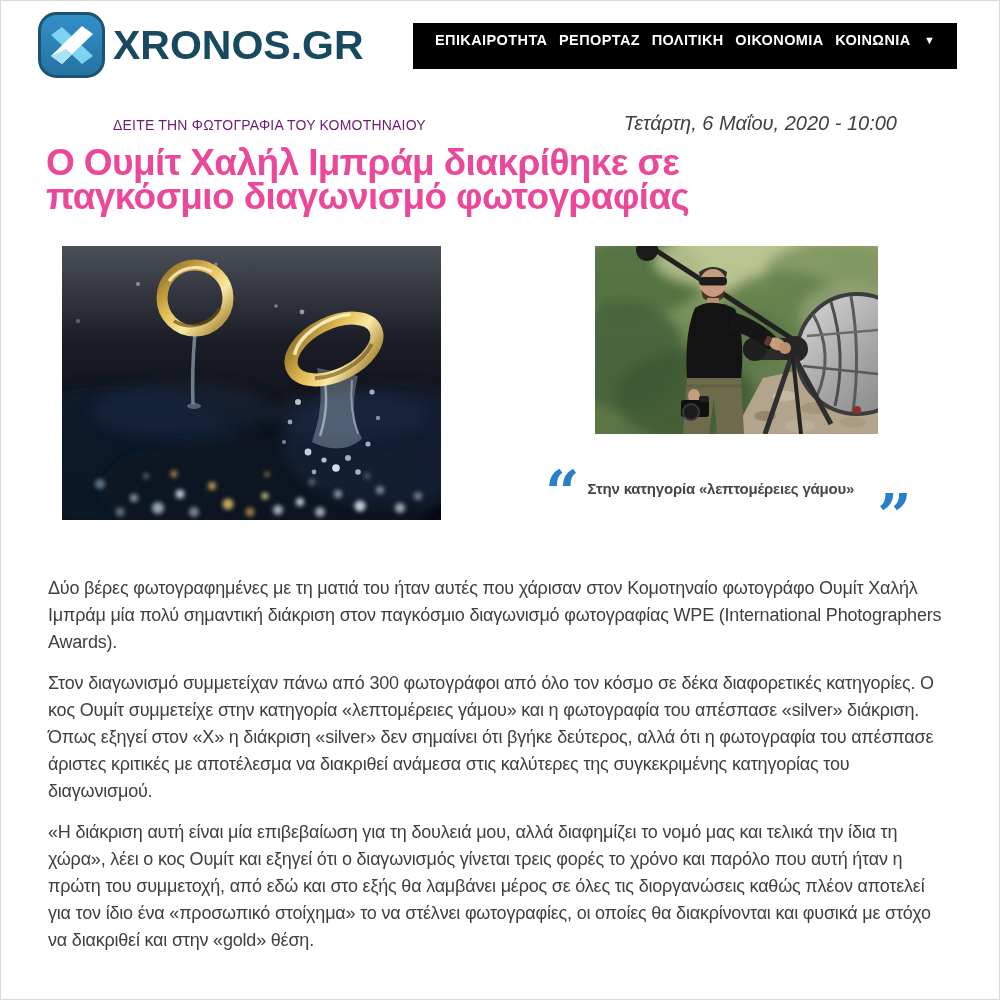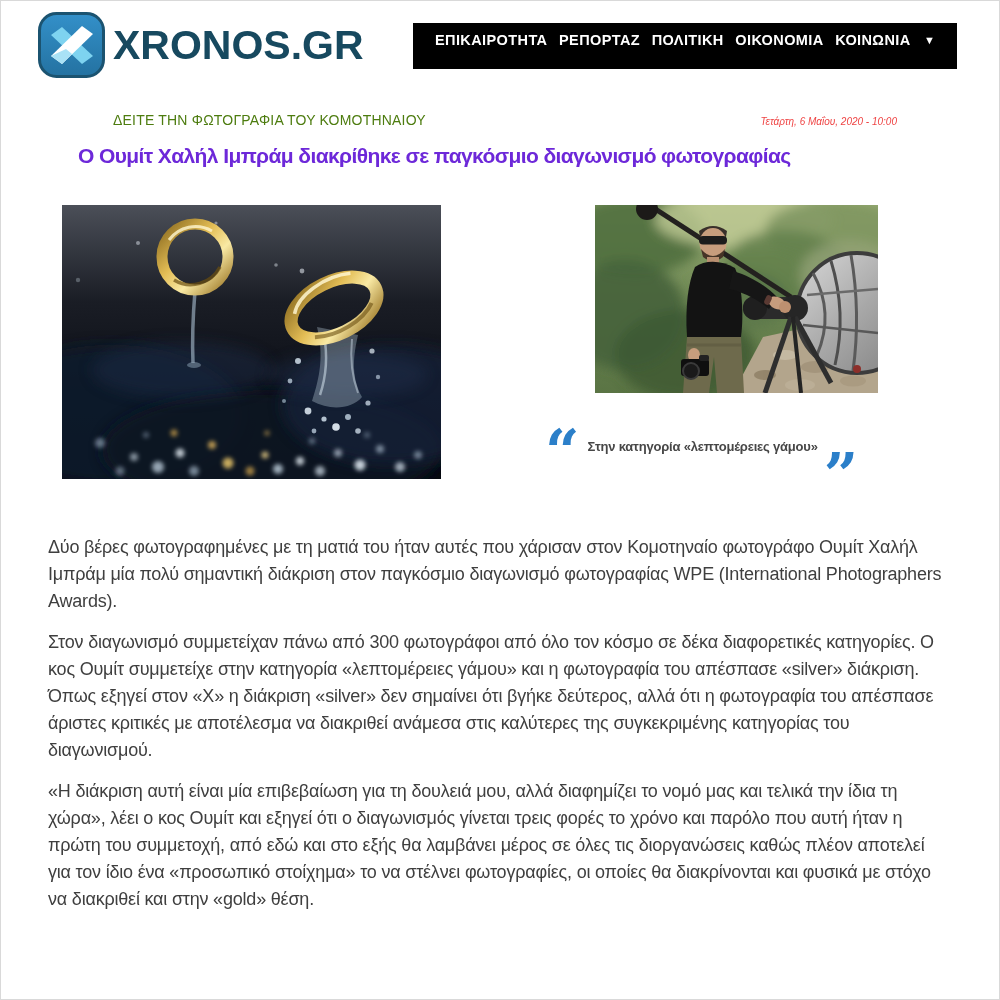--- a/index.html
+++ b/index.html
@@ -30,48 +30,48 @@
     justify-content: space-between;
   }
   nav.main-nav a {
     color: #fff; text-decoration: none;
     font-size: 14.5px; font-weight: 700; letter-spacing: 0.4px;
     cursor: pointer; white-space: nowrap;
   }
   .nav-caret { color: #fff; font-size: 11px; cursor: pointer; padding: 4px 2px; }
   
   .meta-row { margin: 20px 103px 0 113px; display: flex; justify-content: space-between; align-items: baseline; }
-  .kicker { font-size: 14px; color: #4d7c0f; letter-spacing: 0.2px; }
-  .date { font-size: 10px; font-style: italic; color: #ef4444; }
+  .kicker { font-size: 14px; color: #701a75; letter-spacing: 0.2px; }
+  .date { font-size: 20px; font-style: italic; color: #404040; }
   
   h1.headline {
-    margin: 11px 0 0 78px; max-width: 755px;
-    font-size: 21px; line-height: 34px;
+    margin: 11px 0 0 46px; max-width: 755px;
+    font-size: 37px; line-height: 34px;
     font-weight: 700; letter-spacing: -0.6px;
-    color: #6d28d9;
+    color: #ec4899;
   }
   
   .media-row { margin-top: 32px; padding-left: 62px; display: flex; }
   figure.photo { display: block; overflow: hidden; }
   .photo-rings { width: 379px; height: 274px; }
   .right-col { margin-left: 104px; width: 400px; }
   .photo-man { width: 283px; height: 188px; margin-left: 50px; }
   figure.photo svg { display: block; }
   
   .pullquote { margin-top: 24px; display: flex; align-items: flex-start; }
   .q-mark {
     font-family: "DejaVu Serif", serif; font-weight: 700;
     font-size: 60px; color: #2b7fc9; line-height: 0.55; user-select: none;
   }
   .q-open { margin-top: 18px; }
   .q-close { margin-top: 42px; }
   .q-text {
-    font-size: 13px; font-weight: 700; color: #474747;
+    font-size: 15px; font-weight: 700; color: #474747;
     letter-spacing: -0.2px; white-space: nowrap;
-    margin: 22px 6px 0 8px;
+    margin: 22px 23px 0 8px;
   }
   
   .body { margin: 42px 48px 4px 48px; }
   .body p {
     font-size: 18px; line-height: 27px; color: #3f3f3f;
     letter-spacing: -0.2px;
     margin-bottom: 14px;
   }
   .body p.italic { }
 </style>

